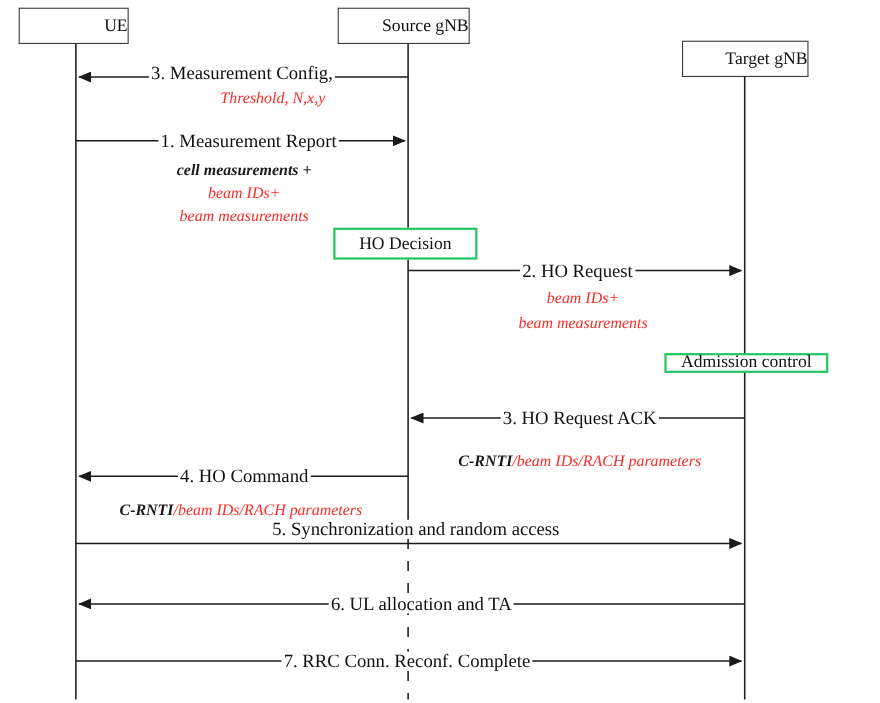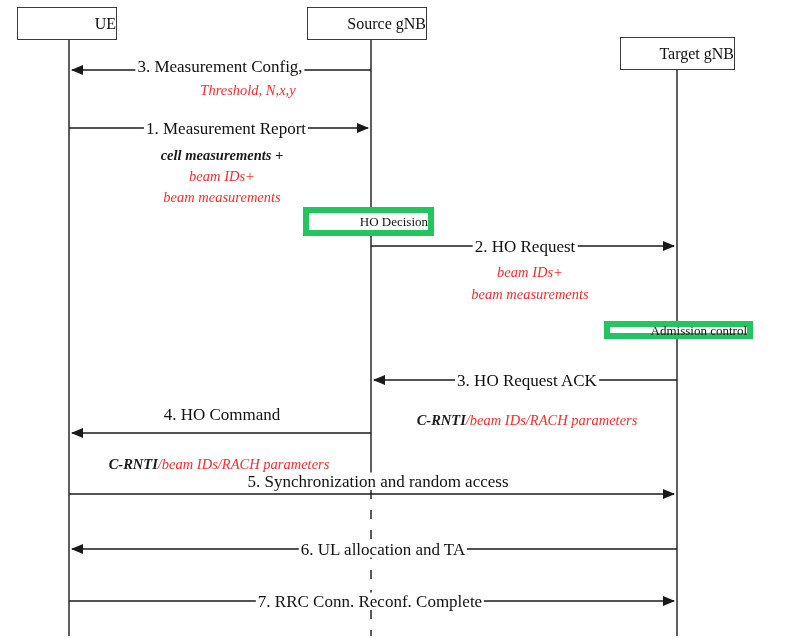--- a/index.html
+++ b/index.html
@@ -32,26 +32,26 @@
     align-items: center;
     justify-content: flex-end;
     font-size: 16px;
     color: #111111;
     line-height: 1;
     white-space: nowrap;
   }
   .note-box {
     position: absolute;
     box-sizing: border-box;
-    border: 6px solid #22c55e;
+    border: 2px solid #22c55e;
     background: #ffffff;
     display: flex;
     align-items: center;
-    justify-content: flex-end;
-    font-size: 13px;
+    justify-content: center;
+    font-size: 16px;
     color: #111111;
     line-height: 1;
     white-space: nowrap;
     z-index: 5;
   }
   
   .msg-label {
     position: absolute;
     background: #ffffff;
     font-size: 17px;
@@ -131,20 +131,20 @@
       <div class="msg-sub" style="left: 220px; top: 90px; margin-left: 28px;"><span class="sub-red">Threshold, N,x,y</span></div>
       <div class="msg-label" style="left: 226px; top: 128px;">1. Measurement Report</div>
       <div class="msg-sub" style="left: 222px; top: 155px;"><span class="sub-black">cell measurements +</span></div>
       <div class="msg-sub" style="left: 222px; top: 176px;"><span class="sub-red">beam IDs+</span></div>
       <div class="msg-sub" style="left: 222px; top: 197px;"><span class="sub-red">beam measurements</span></div>
       <div class="msg-label" style="left: 525px; top: 246px;">2. HO Request</div>
       <div class="msg-sub" style="left: 530px; top: 272px;"><span class="sub-red">beam IDs+</span></div>
       <div class="msg-sub" style="left: 530px; top: 294px;"><span class="sub-red">beam measurements</span></div>
       <div class="msg-label" style="left: 527px; top: 380px;">3. HO Request ACK</div>
       <div class="msg-sub" style="left: 527px; top: 420px;"><span class="sub-black">C-RNTI</span><span class="sub-red">/beam IDs/RACH parameters</span></div>
-      <div class="msg-label" style="left: 222px; top: 414px;">4. HO Command</div>
+      <div class="msg-label" style="left: 222px; top: 433px;">4. HO Command</div>
       <div class="msg-sub" style="left: 219px; top: 464px;"><span class="sub-black">C-RNTI</span><span class="sub-red">/beam IDs/RACH parameters</span></div>
       <div class="msg-label" style="left: 378px; top: 481px;">5. Synchronization and random access</div>
       <div class="msg-label" style="left: 383px; top: 549px;">6. UL allocation and TA</div>
       <div class="msg-label" style="left: 370px; top: 601px;">7. RRC Conn. Reconf. Complete</div>
     </div>
 
 </div>
 
 </body></html>

